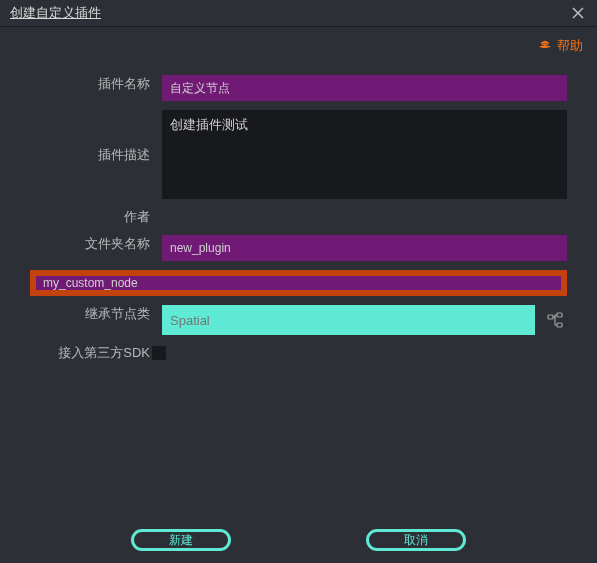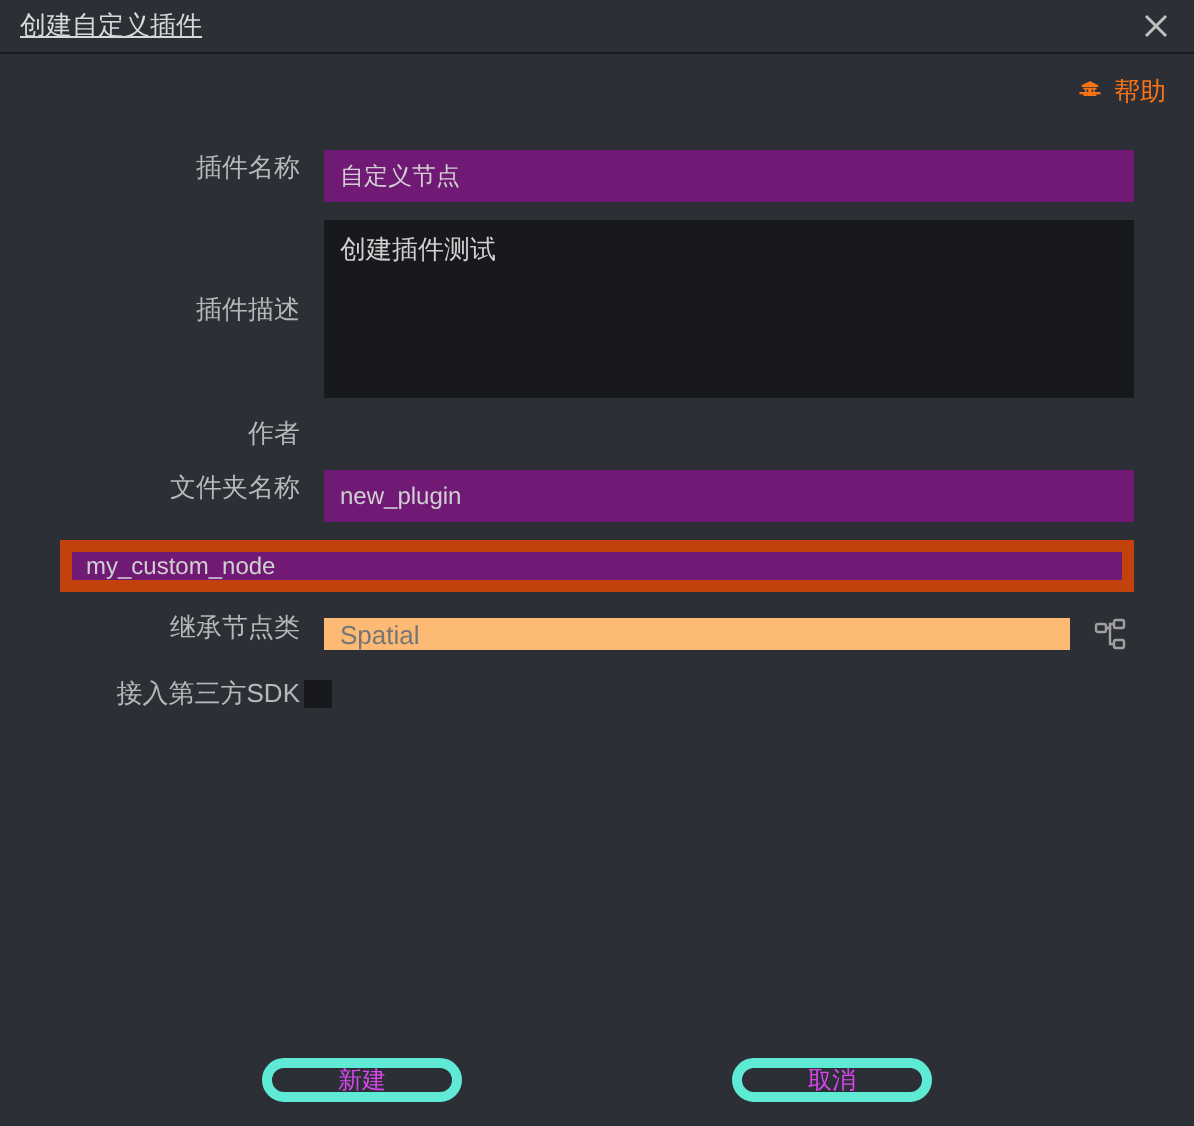--- a/index.html
+++ b/index.html
@@ -127,27 +127,27 @@
     
     .inherit-row {
       display: flex;
       align-items: center;
       flex: 1;
       gap: 8px;
     }
     
     .inherit-input {
       flex: 1;
-      background: #fdba74;
+      background: #5eead4;
       border: none;
       padding: 5px 8px;
       color: #6a6a6a;
       font-size: 13px;
       font-family: inherit;
-      height: 16px;
+      height: 30px;
       outline: none;
     }
     
     .hierarchy-btn {
       width: 24px;
       height: 24px;
       display: flex;
       align-items: center;
       justify-content: center;
       cursor: pointer;
@@ -182,24 +182,24 @@
       right: 0;
       display: flex;
       justify-content: center;
       gap: 135px;
       padding: 0 30px;
     }
     
     .footer-btn {
       width: 100px;
       height: 22px;
-      border: 5px solid #5eead4;
+      border: 3px solid #5eead4;
       border-radius: 11px;
       background: transparent;
-      color: #d946ef;
+      color: #5eead4;
       font-size: 12px;
       font-family: inherit;
       cursor: pointer;
       display: flex;
       align-items: center;
       justify-content: center;
     }
   </style>
 </head>
 <body>

